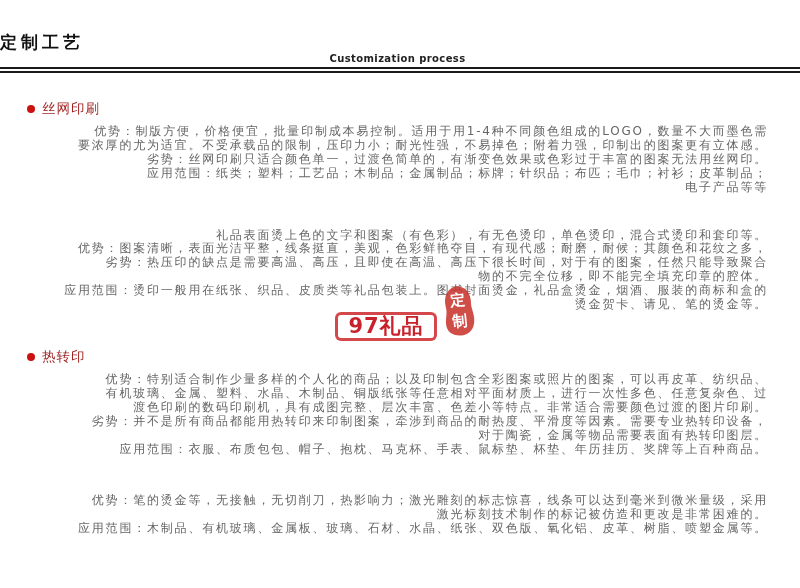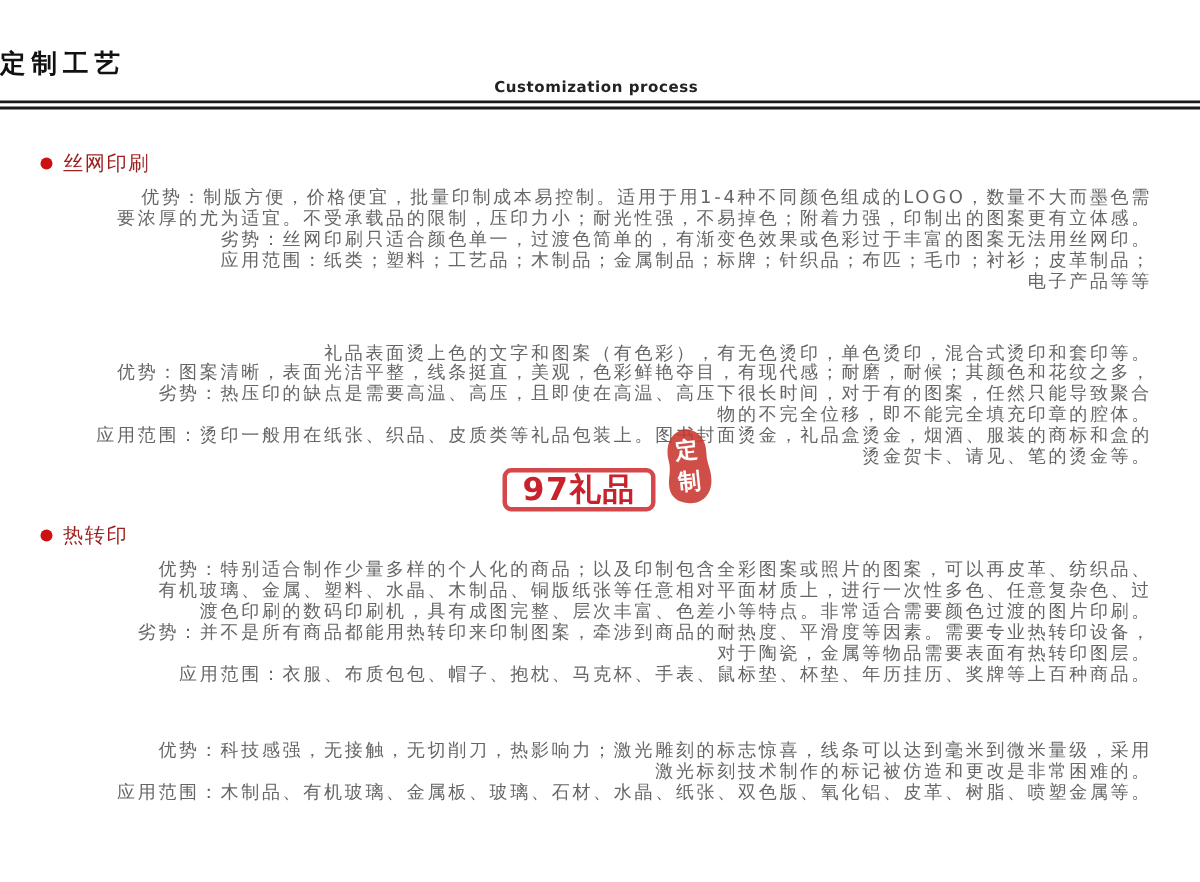--- a/index.html
+++ b/index.html
@@ -143,21 +143,21 @@
       <div class="bodyline">有机玻璃、金属、塑料、水晶、木制品、铜版纸张等任意相对平面材质上，进行一次性多色、任意复杂色、过</div>
       <div class="bodyline">渡色印刷的数码印刷机，具有成图完整、层次丰富、色差小等特点。非常适合需要颜色过渡的图片印刷。</div>
       <div class="bodyline">劣势：并不是所有商品都能用热转印来印制图案，牵涉到商品的耐热度、平滑度等因素。需要专业热转印设备，</div>
       <div class="bodyline">对于陶瓷，金属等物品需要表面有热转印图层。</div>
       <div class="bodyline">应用范围：衣服、布质包包、帽子、抱枕、马克杯、手表、鼠标垫、杯垫、年历挂历、奖牌等上百种商品。</div>
     </div>
   </div>
 
   <div class="section sec-4">
     <div class="section-body">
-      <div class="bodyline">优势：科技感强，无接触，无切削刀，热影响力；激光雕刻的标志惊喜，线条可以达到毫米到微米量级，采用</div>
+      <div class="bodyline">优势：笔的烫金等，无接触，无切削刀，热影响力；激光雕刻的标志惊喜，线条可以达到毫米到微米量级，采用</div>
       <div class="bodyline">激光标刻技术制作的标记被仿造和更改是非常困难的。</div>
       <div class="bodyline">应用范围：木制品、有机玻璃、金属板、玻璃、石材、水晶、纸张、双色版、氧化铝、皮革、树脂、喷塑金属等。</div>
     </div>
   </div>
 
 </div>
 
 <div class="watermark">
   <div class="wm-badge">97礼品</div>
   <div class="wm-seal">

